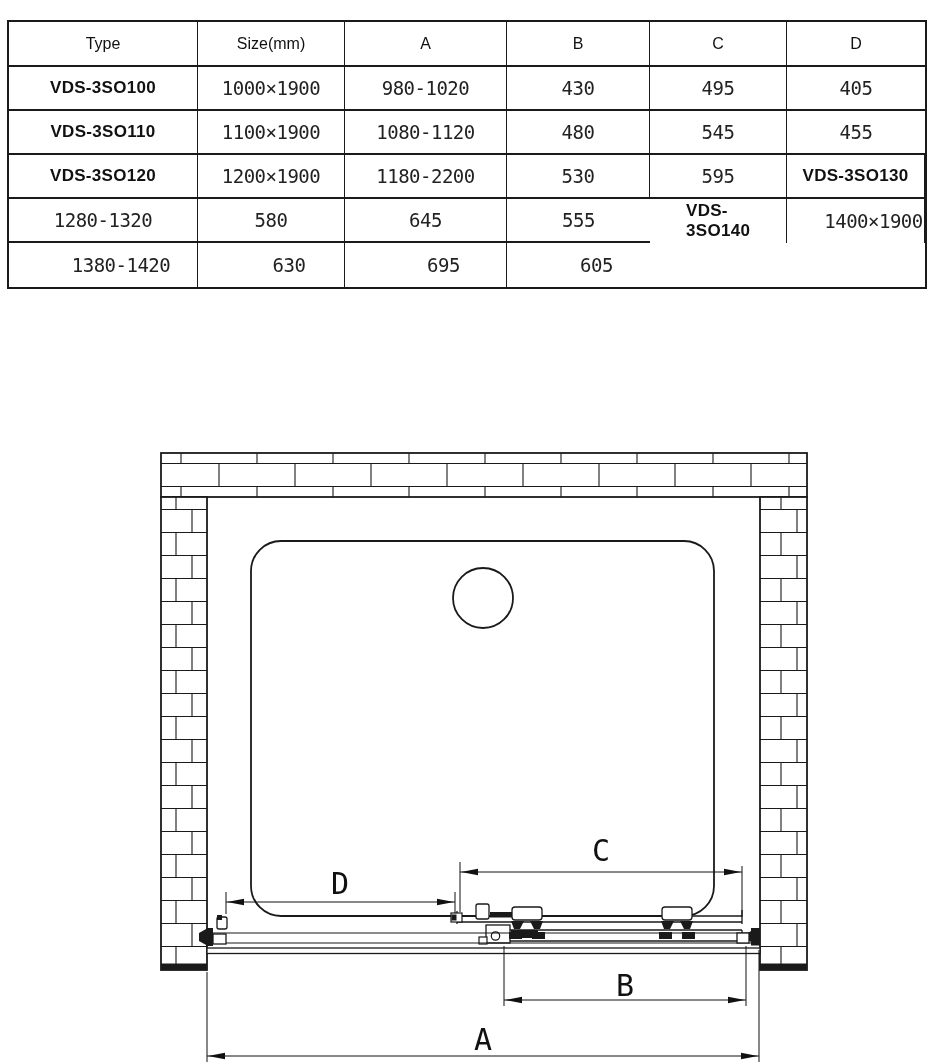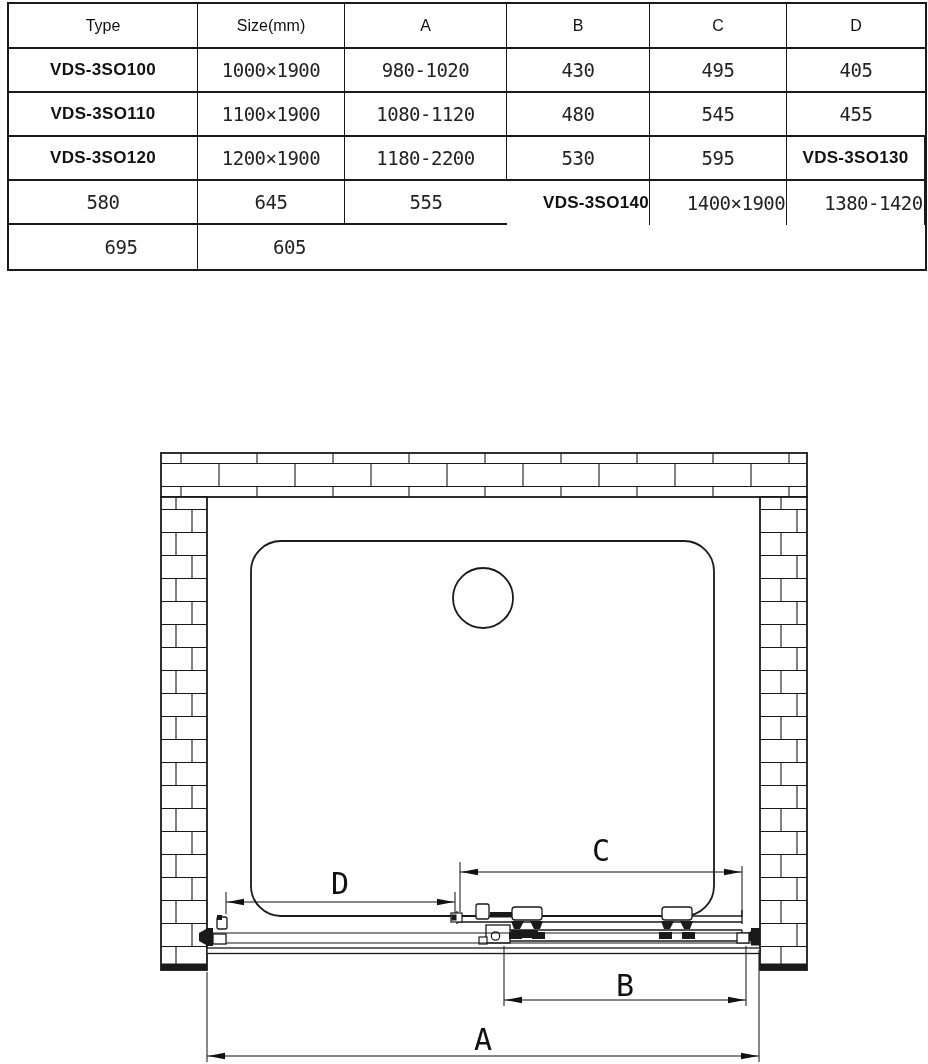--- a/index.html
+++ b/index.html
@@ -1,19 +1,19 @@
 <!DOCTYPE html>
 <html><head>
 <meta charset="utf-8">
 <style>
   html,body{margin:0;padding:0;background:#fff;}
   .canvas{position:relative;width:928px;height:1064px;background:#fff;overflow:hidden;
           font-family:"Liberation Sans",sans-serif;}
   
-  .spec-table{position:absolute;left:7px;top:2px;display:grid;
+  .spec-table{position:absolute;left:7px;top:20px;display:grid;
               grid-template-columns:189px 147px 162px 143px 137px 138px;
               border:2px solid #1a1a1a;background:#fff;}
   .cell{display:flex;align-items:center;justify-content:center;height:44px;
         border-right:1px solid #1a1a1a;border-bottom:2px solid #1a1a1a;box-sizing:border-box;}
   .cell.head{height:45px;font:16px "Liberation Sans",sans-serif;color:#111;}
   .cell.type{font:700 17px "Liberation Sans",sans-serif;color:#111;letter-spacing:.3px;}
   .cell.val{font:19px "DejaVu Sans Mono",monospace;color:#222;letter-spacing:-.5px;}
   .cell.lc{border-right:none;}
   .cell.lr{border-bottom:none;margin-left:36px;}
   
@@ -43,26 +43,28 @@
       <div class="cell val">1080-1120</div>
       <div class="cell val">480</div>
       <div class="cell val">545</div>
       <div class="cell val lc">455</div>
       <div class="cell type">VDS-3SO120</div>
       <div class="cell val">1200×1900</div>
       <div class="cell val">1180-2200</div>
       <div class="cell val">530</div>
       <div class="cell val">595</div>
       <div class="cell type">VDS-3SO130</div>
+      <div class="cell val">1280-1320</div>
       <div class="cell val">580</div>
       <div class="cell val">645</div>
       <div class="cell val lc">555</div>
       <div class="cell type lr">VDS-3SO140</div>
       <div class="cell val lr">1400×1900</div>
       <div class="cell val lr">1380-1420</div>
+      <div class="cell val lr">630</div>
       <div class="cell val lr">695</div>
       <div class="cell val lc lr">605</div>
     </div>
 
   <svg class="diagram" width="928" height="624" viewBox="0 440 928 624" xmlns="http://www.w3.org/2000/svg">
     <defs>
       <pattern id="brickTop" width="76" height="46" patternUnits="userSpaceOnUse" patternTransform="translate(161,440)">
         <rect width="76" height="46" fill="#ffffff"></rect>
         <path d="M0 0.5 H76 M0 23.5 H76 M20 0 V23 M58 23 V46" stroke="#1a1a1a" stroke-width="1.1" fill="none"></path>
       </pattern>

